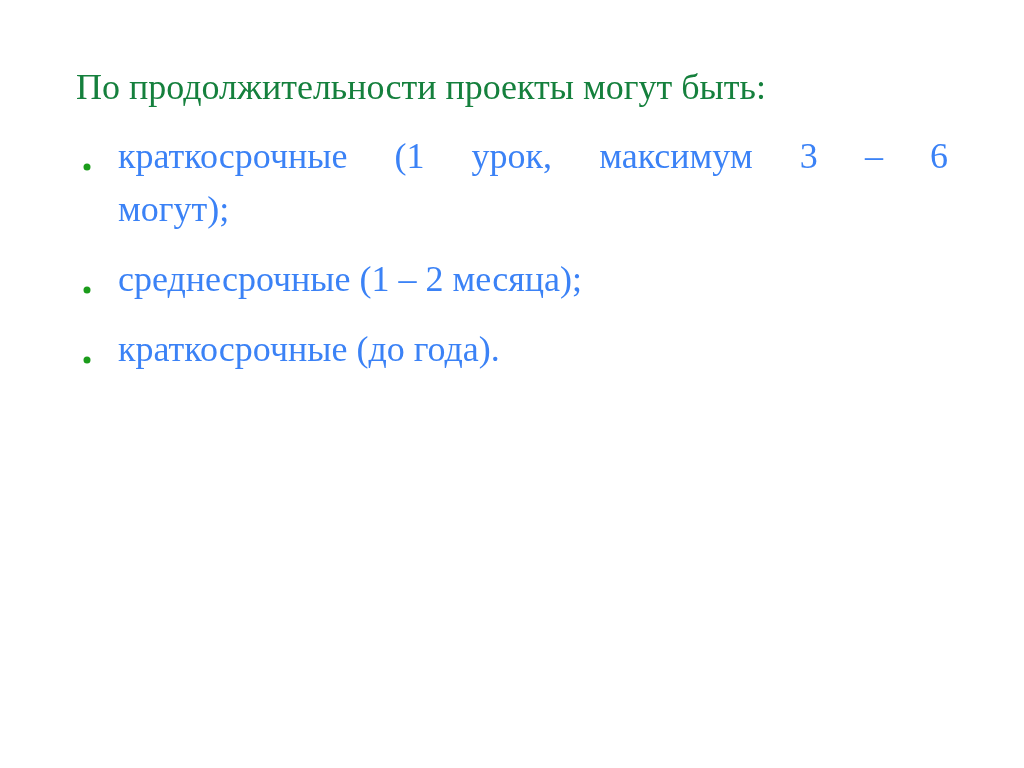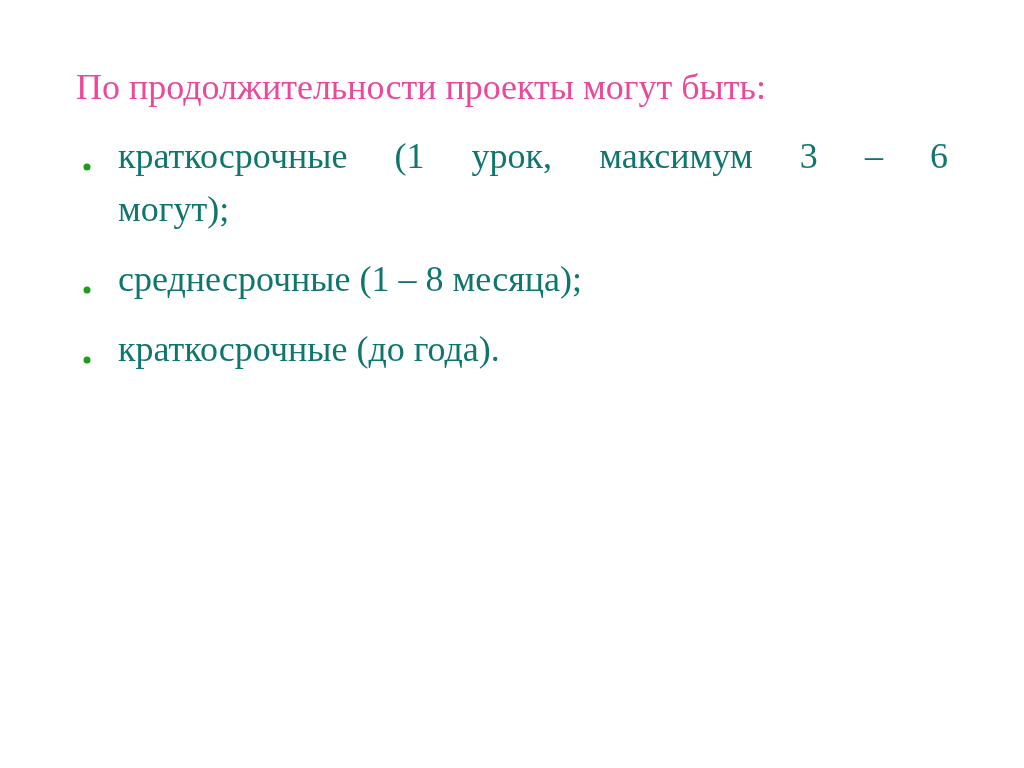--- a/index.html
+++ b/index.html
@@ -9,32 +9,32 @@
     }
     body {
       width: 1024px;
       height: 768px;
       background: #ffffff;
       font-family: "Times New Roman", Times, serif;
       padding: 62px 76px 0 76px;
       overflow: hidden;
     }
     .heading {
-      color: #ec4899;
+      color: #15803d;
       font-size: 36px;
       line-height: 1.4;
       margin-bottom: 18px;
     }
     .list {
       list-style: none;
       padding: 0;
     }
     .list-item {
       position: relative;
-      color: #0f766e;
+      color: #3b82f6;
       font-size: 36px;
       line-height: 1.45;
       padding-left: 42px;
       margin-bottom: 18px;
     }
     .list-item .bullet {
       position: absolute;
       left: 6px;
       top: 0;
       font-size: 36px;
@@ -72,21 +72,21 @@
       <span>могут);</span>
     </span>
   </li>
   <li class="list-item">
     <span class="bullet">
       <svg viewBox="0 0 10 10">
           <circle cx="5" cy="5" r="3.5" fill="#1b9c1b"></circle>
         </svg>
     </span>
     <span class="item-text">
-      <span>среднесрочные (1 – 8 месяца);</span>
+      <span>среднесрочные (1 – 2 месяца);</span>
     </span>
   </li>
   <li class="list-item">
     <span class="bullet">
       <svg viewBox="0 0 10 10">
           <circle cx="5" cy="5" r="3.5" fill="#1b9c1b"></circle>
         </svg>
     </span>
     <span class="item-text">
       <span>краткосрочные (до года).</span>

